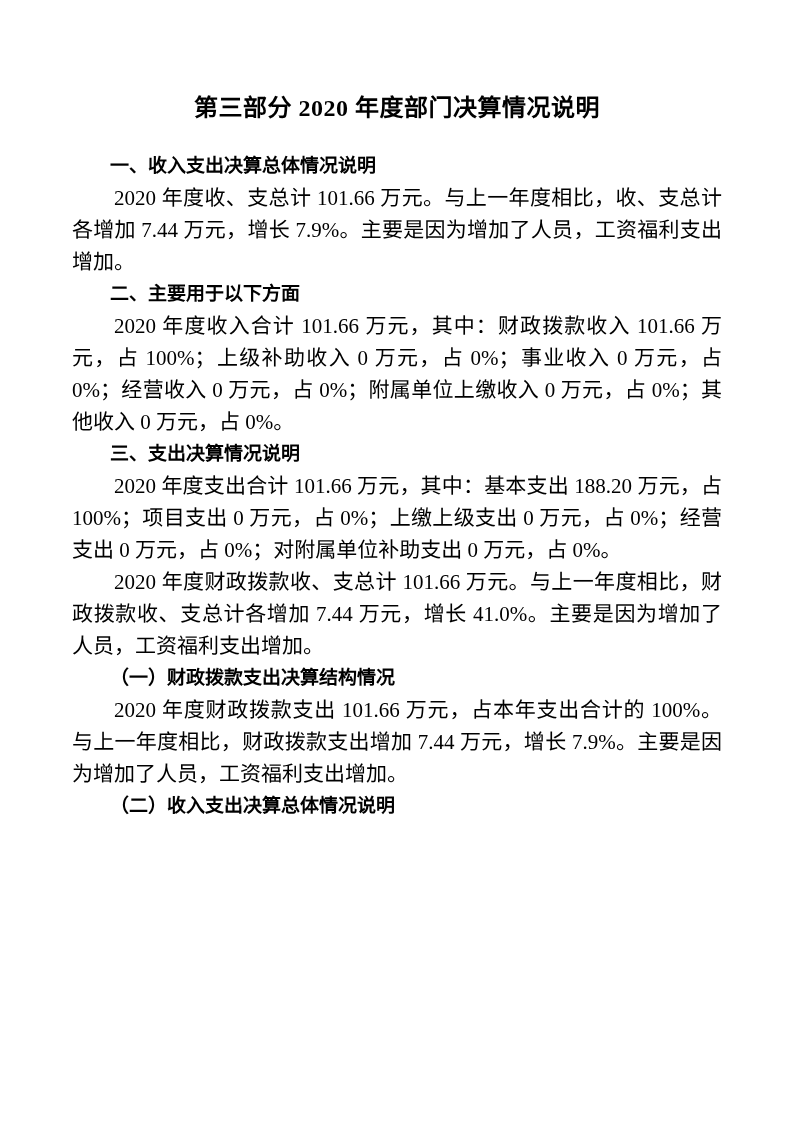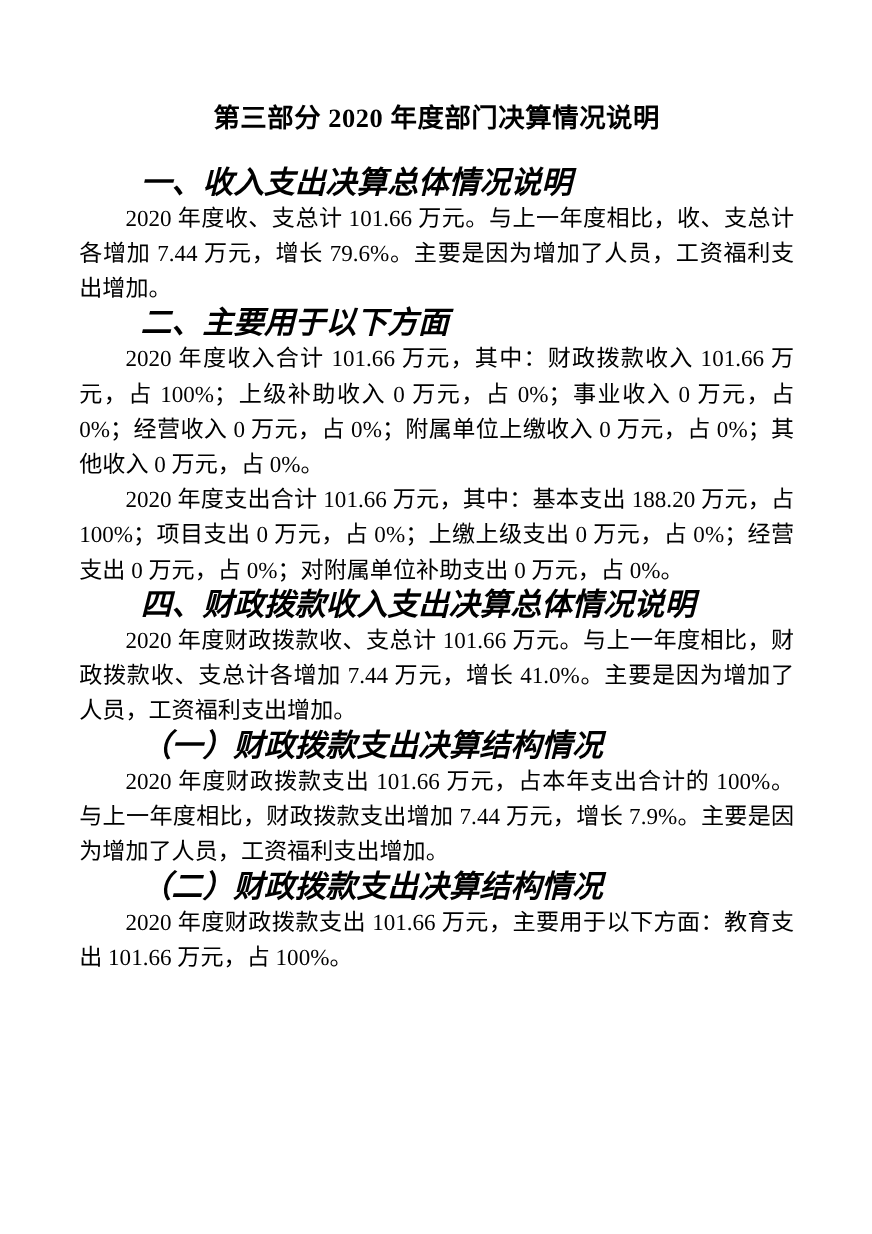--- a/index.html
+++ b/index.html
@@ -26,66 +26,64 @@
     font-size: 24px;
     line-height: 36px;
     text-align: center;
     letter-spacing: 0.5px;
     margin-bottom: 24px;
     white-space: nowrap;
   }
   .sec-heading {
     font-family: "Liberation Sans", "DejaVu Sans", sans-serif;
     font-weight: 700;
-    font-size: 28px;
+    font-size: 19px;
     line-height: 32px;
     text-indent: 2em;
-    font-style: italic;
   }
   .para {
     font-family: "Liberation Serif", "DejaVu Serif", serif;
     font-size: 21px;
     line-height: 32px;
     text-indent: 2em;
     text-align: justify;
   }
 </style>
 </head>
 <body>
 
 <div class="page">
 
   <h1 class="doc-title">第三部分 2020 年度部门决算情况说明</h1>
 
   <section class="sec">
     <h2 class="sec-heading">一、收入支出决算总体情况说明</h2>
-    <p class="para">2020 年度收、支总计 101.66 万元。与上一年度相比，收、支总计各增加 7.44 万元，增长 79.6%。主要是因为增加了人员，工资福利支出增加。</p>
+    <p class="para">2020 年度收、支总计 101.66 万元。与上一年度相比，收、支总计各增加 7.44 万元，增长 7.9%。主要是因为增加了人员，工资福利支出增加。</p>
   </section>
 
   <section class="sec">
     <h2 class="sec-heading">二、主要用于以下方面</h2>
     <p class="para">2020 年度收入合计 101.66 万元，其中：财政拨款收入 101.66 万元，占 100%；上级补助收入 0 万元，占 0%；事业收入 0 万元，占 0%；经营收入 0 万元，占 0%；附属单位上缴收入 0 万元，占 0%；其他收入 0 万元，占 0%。</p>
   </section>
 
   <section class="sec">
+    <h2 class="sec-heading">三、支出决算情况说明</h2>
     <p class="para">2020 年度支出合计 101.66 万元，其中：基本支出 188.20 万元，占 100%；项目支出 0 万元，占 0%；上缴上级支出 0 万元，占 0%；经营支出 0 万元，占 0%；对附属单位补助支出 0 万元，占 0%。</p>
   </section>
 
   <section class="sec">
-    <h2 class="sec-heading">四、财政拨款收入支出决算总体情况说明</h2>
     <p class="para">2020 年度财政拨款收、支总计 101.66 万元。与上一年度相比，财政拨款收、支总计各增加 7.44 万元，增长 41.0%。主要是因为增加了人员，工资福利支出增加。</p>
   </section>
 
 
   <section class="sec">
     <h2 class="sec-heading">（一）财政拨款支出决算结构情况</h2>
     <p class="para">2020 年度财政拨款支出 101.66 万元，占本年支出合计的 100%。与上一年度相比，财政拨款支出增加 7.44 万元，增长 7.9%。主要是因为增加了人员，工资福利支出增加。</p>
   </section>
 
   <section class="sec">
-    <h2 class="sec-heading">（二）财政拨款支出决算结构情况</h2>
-    <p class="para">2020 年度财政拨款支出 101.66 万元，主要用于以下方面：教育支出 101.66 万元，占 100%。</p>
+    <h2 class="sec-heading">（二）收入支出决算总体情况说明</h2>
   </section>
 
   <section class="sec">
   </section>
 
 </div>
 
 </body></html>

